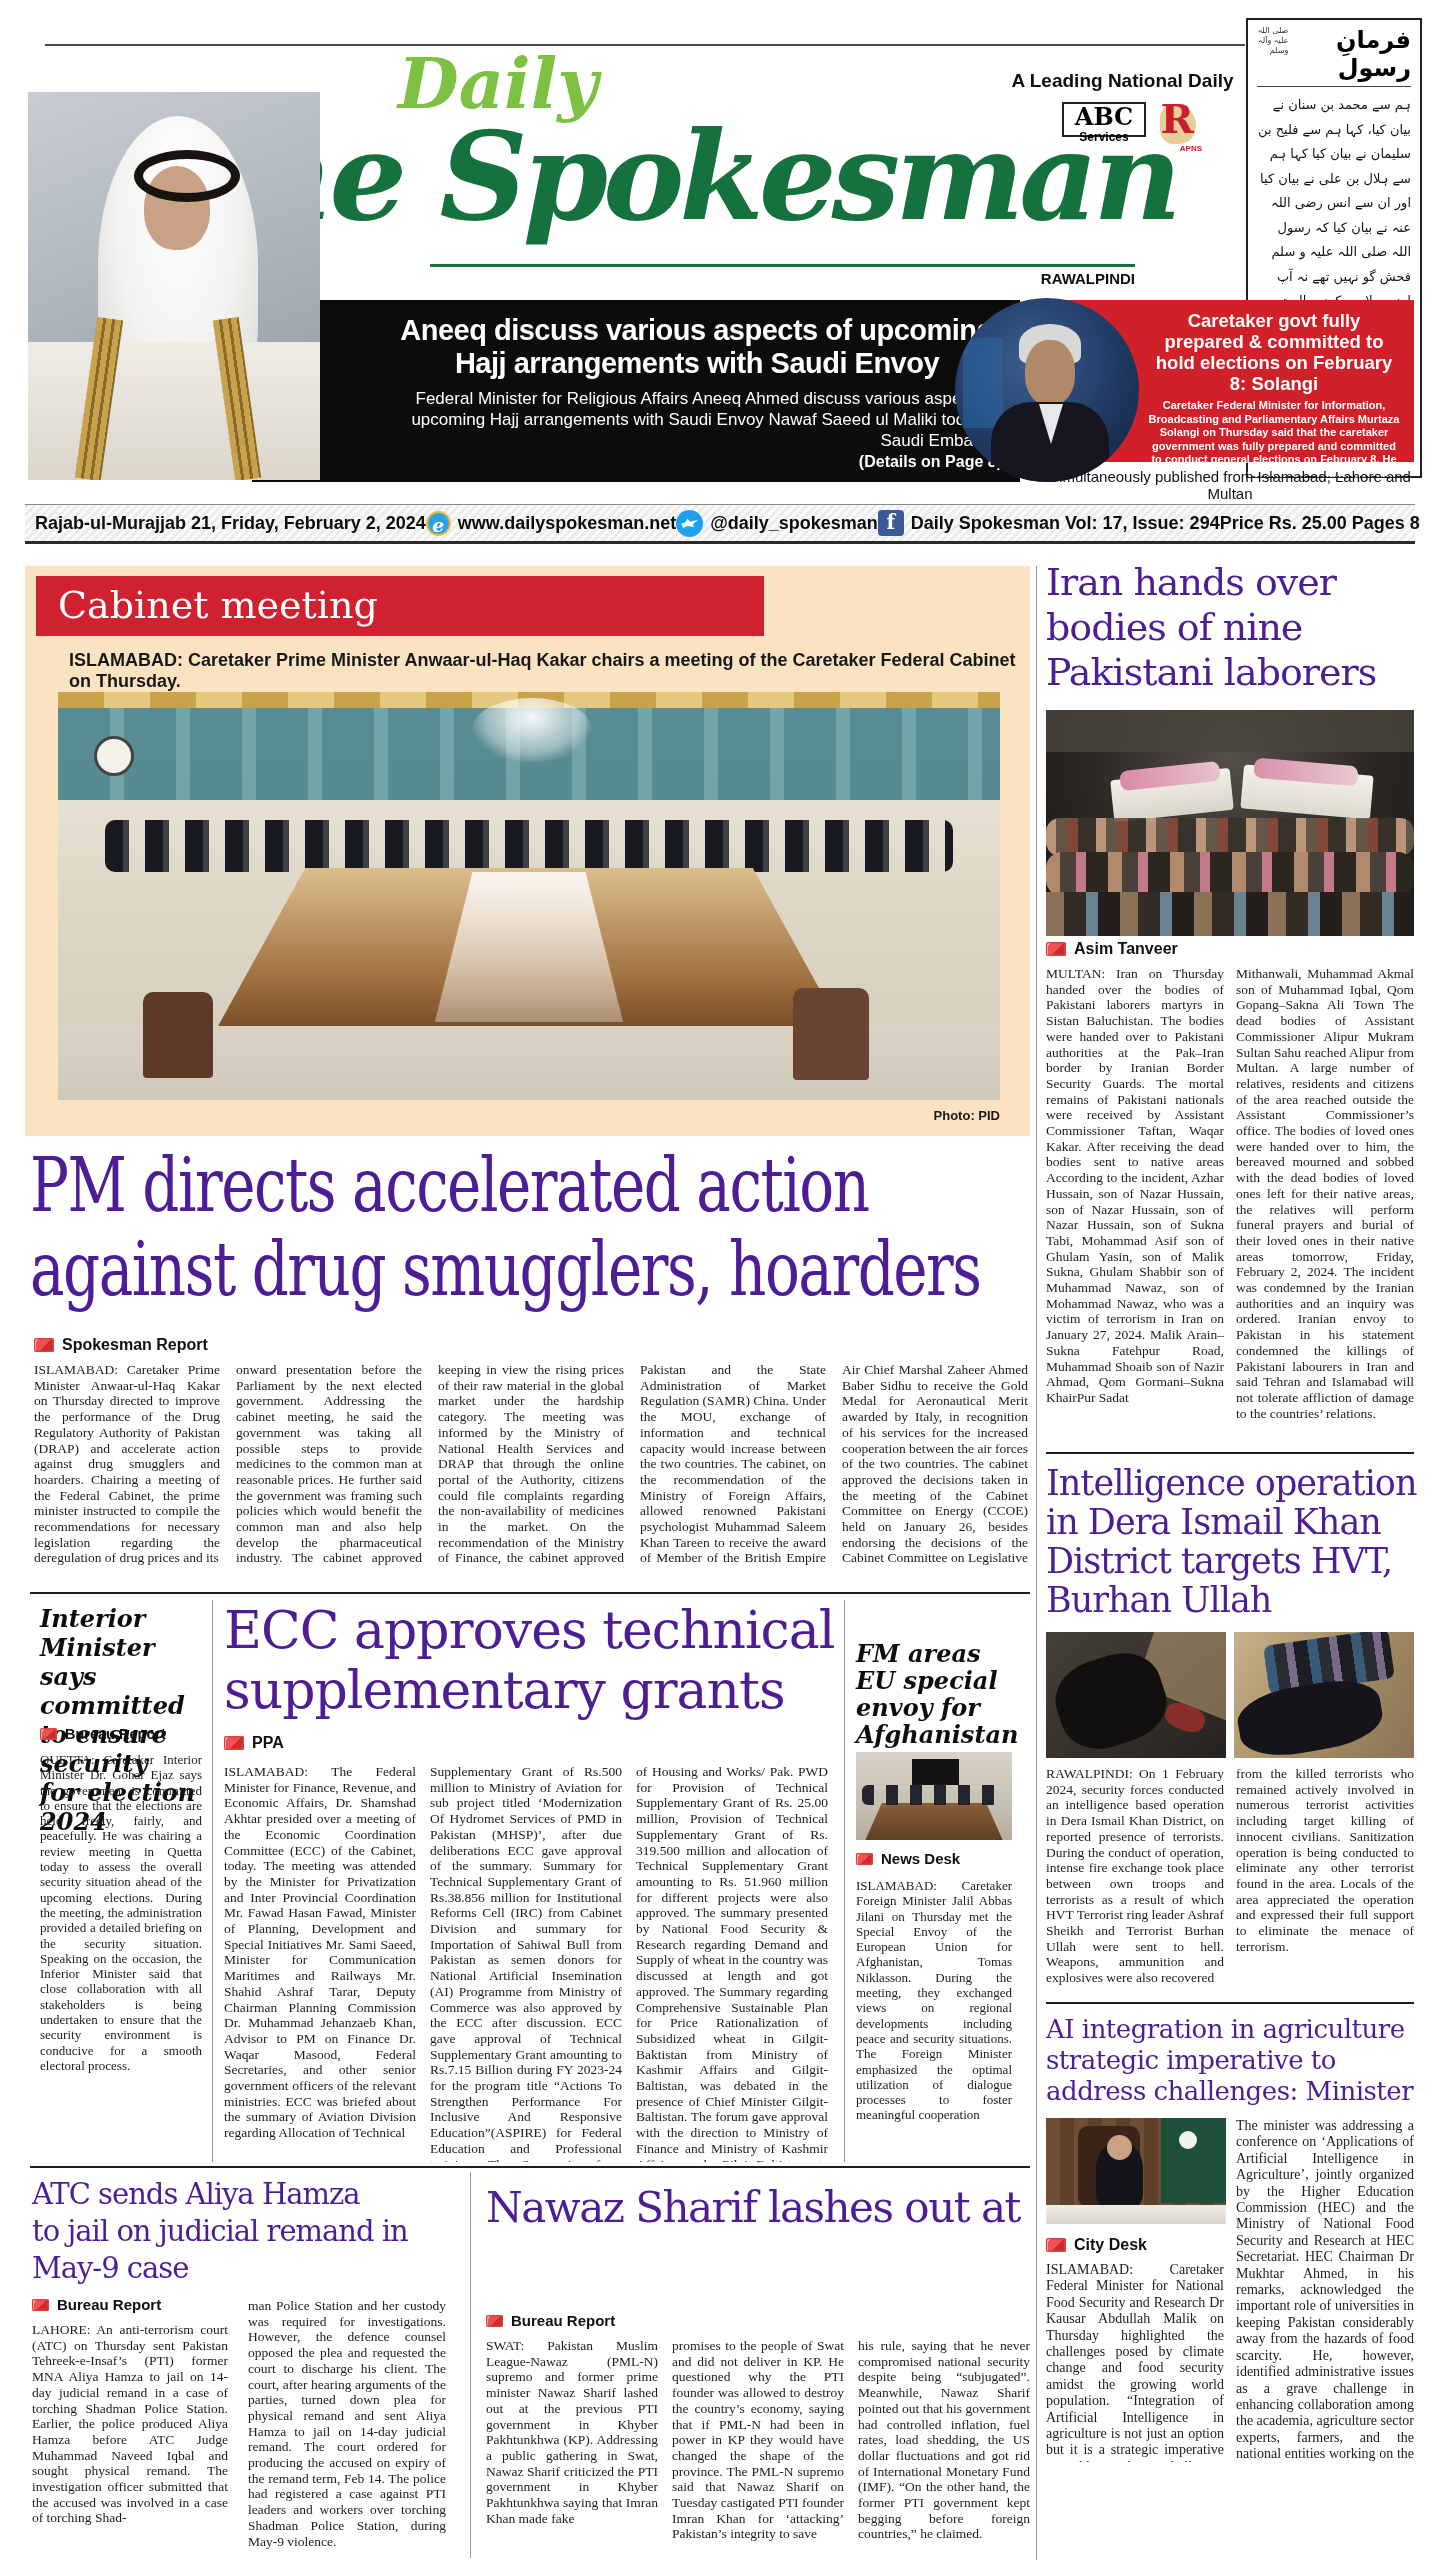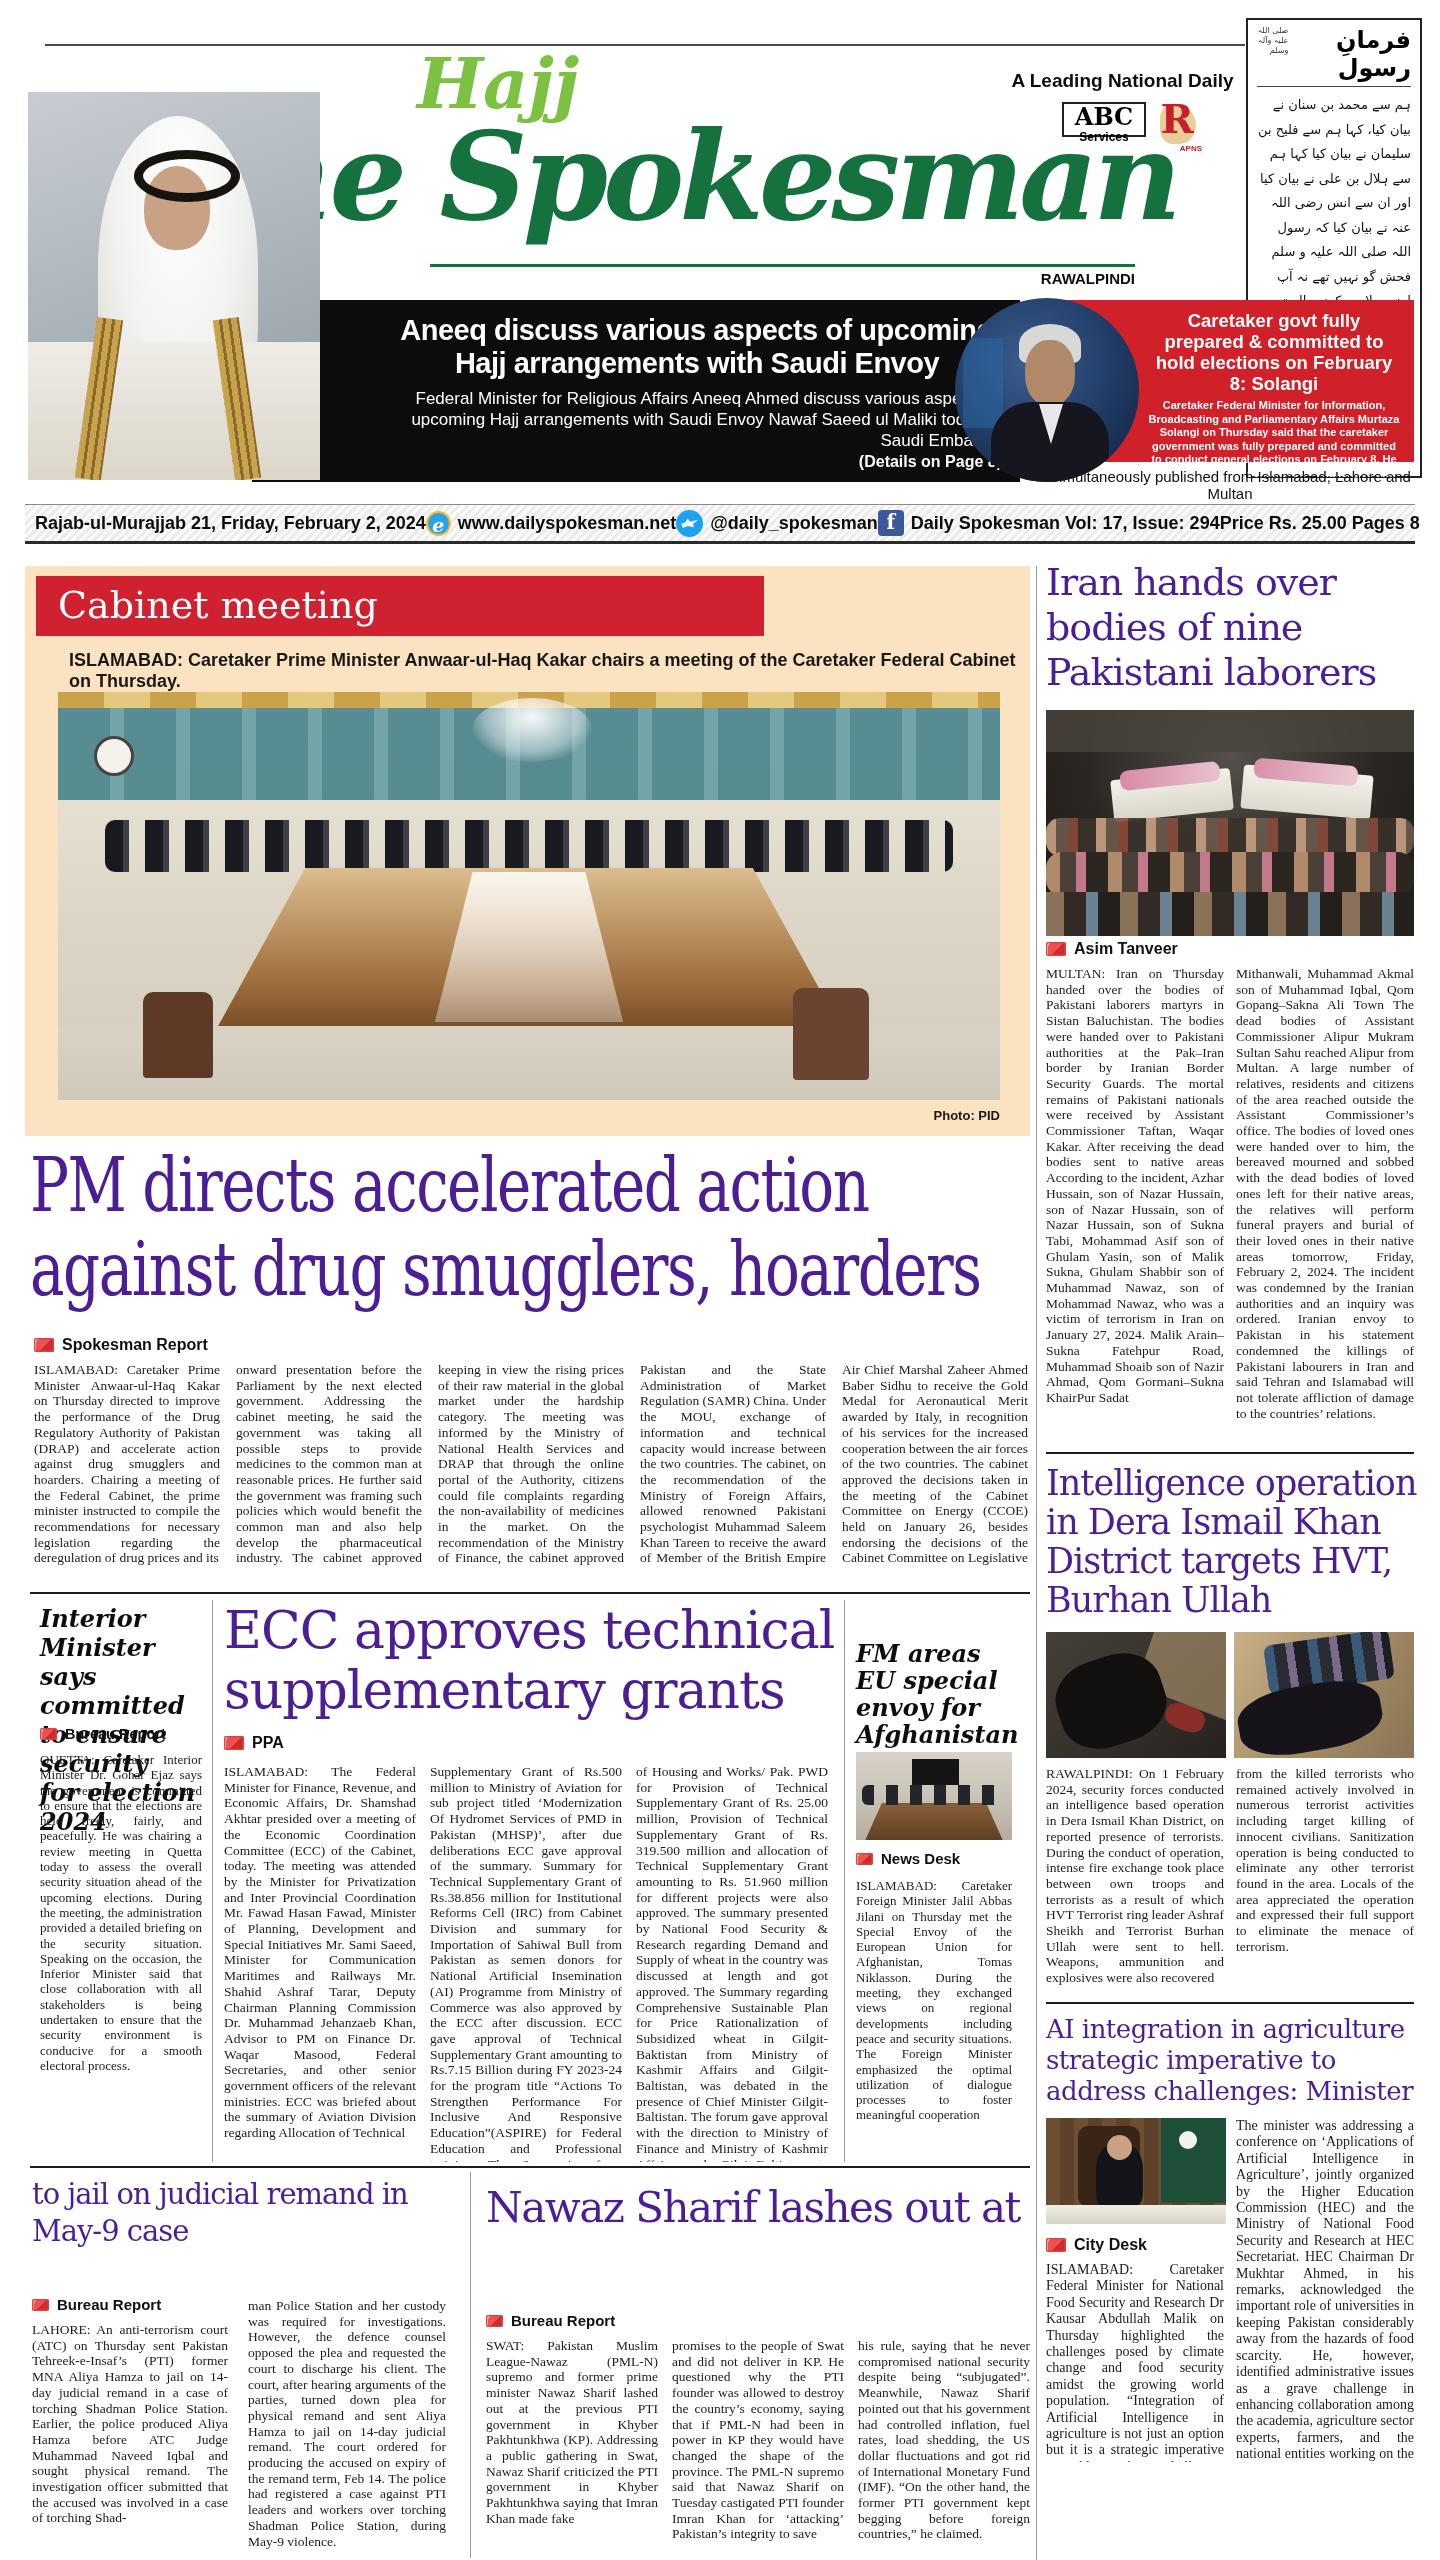--- a/index.html
+++ b/index.html
@@ -28,21 +28,21 @@
 
 <div class="abs urdu" style="left:1246px;top:18px;width:176px;height:460px;border:2px solid #222;padding:6px 9px;box-sizing:border-box;">
   <div style="display:flex;justify-content:space-between;align-items:flex-start;border-bottom:1px solid #444;padding-bottom:4px;">
     <span style="font-weight:700;font-size:24px;color:#000;">فرمانِ رسول</span>
     <span style="font-size:8px;color:#333;width:40px;line-height:10px;">صلی اللہ علیہ وآلہ وسلم</span>
   </div>
   <div style="font-size:13px;line-height:24.5px;text-align:right;color:#141414;height:320px;overflow:hidden;margin-top:6px;">ہم سے محمد بن سنان نے بیان کیا، کہا ہم سے فلیح بن سلیمان نے بیان کیا کہا ہم سے ہلال بن علی نے بیان کیا اور ان سے انس رضی اللہ عنہ نے بیان کیا کہ رسول اللہ صلی اللہ علیہ و سلم فحش گو نہیں تھے نہ آپ لعنت ملامت کرنے والے تھے اور نہ گالی دیتے تھے، آپ کو بہت غصہ</div>
   <div class="serif" style="direction:ltr;border-top:1.5px solid #333;margin-top:6px;padding-top:6px;font-weight:700;font-size:14.5px;text-align:center;line-height:18px;color:#000;">Barkat Rice Mills (Pvt) Limited</div>
 </div>
 
-<div class="abs serif" style="left:398px;top:48px;width:200px;text-align:center;font-size:70px;font-weight:700;font-style:italic;color:#7cc142;line-height:72px;">Hajj</div>
+<div class="abs serif" style="left:398px;top:48px;width:200px;text-align:center;font-size:70px;font-weight:700;font-style:italic;color:#7cc142;line-height:72px;">Daily</div>
 
 <div class="abs serif" style="left:160px;top:96px;width:990px;text-align:center;font-size:122px;font-weight:700;font-style:italic;letter-spacing:-5px;color:#15713d;line-height:160px;white-space:nowrap;">The Spokesman</div>
 
 <div class="abs" style="left:1000px;top:70px;width:245px;text-align:center;font-weight:700;font-size:19px;color:#0d0d0d;">A Leading National Daily</div>
 
 <div class="abs" style="left:1062px;top:102px;width:84px;height:35px;border:2px solid #222;background:#fff;text-align:center;box-sizing:border-box;">
   <div class="serif" style="font-weight:700;font-size:24px;line-height:26px;color:#000;">ABC</div>
   <div style="font-weight:700;font-size:12px;line-height:14px;color:#000;">Services</div>
 </div>
 <div class="abs" style="left:1152px;top:100px;width:50px;height:56px;">
@@ -182,20 +182,21 @@
 </div>
 <div class="abs byline" style="left:856px;top:1850px;font-size:15px;">
   <span class="bicon" style="width:17px;height:12px;"></span>
   <span>News Desk</span>
 </div>
 <div class="abs bodytxt" style="left:856px;top:1878px;width:156px;height:258px;font-size:13px;line-height:15.3px;">ISLAMABAD: Caretaker Foreign Minister Jalil Abbas Jilani on Thursday met the Special Envoy of the European Union for Afghanistan, Tomas Niklasson. During the meeting, they exchanged views on regional developments including peace and security situations. The Foreign Minister emphasized the optimal utilization of dialogue processes to foster meaningful cooperation</div>
 
 <div class="hrule" style="left:30px;top:2166px;width:1000px;"></div>
 
 <div class="abs head" style="left:32px;top:2176px;width:428px;font-size:29px;line-height:37px;letter-spacing:-1px;">
+  <span style="display:block;white-space:nowrap;">ATC sends Aliya Hamza</span>
   <span style="display:block;white-space:nowrap;">to jail on judicial remand in</span>
   <span style="display:block;white-space:nowrap;">May-9 case</span>
 </div>
 <div class="abs byline" style="left:32px;top:2296px;font-size:15px;">
   <span class="bicon" style="width:17px;height:12px;"></span>
   <span>Bureau Report</span>
 </div>
 <div class="abs bodytxt" style="left:32px;top:2322px;width:196px;height:234px;">LAHORE: An anti-terrorism court (ATC) on Thursday sent Pakistan Tehreek-e-Insaf’s (PTI) former MNA Aliya Hamza to jail on 14-day judicial remand in a case of torching Shadman Police Station. Earlier, the police produced Aliya Hamza before ATC Judge Muhammad Naveed Iqbal and sought physical remand. The investigation officer submitted that the accused was involved in a case of torching Shad-</div>
 <div class="abs bodytxt" style="left:248px;top:2298px;width:198px;height:258px;">man Police Station and her custody was required for investigations. However, the defence counsel opposed the plea and requested the court to discharge his client. The court, after hearing arguments of the parties, turned down plea for physical remand and sent Aliya Hamza to jail on 14-day judicial remand. The court ordered for producing the accused on expiry of the remand term, Feb 14. The police had registered a case against PTI leaders and workers over torching Shadman Police Station, during May-9 violence.</div>
 

